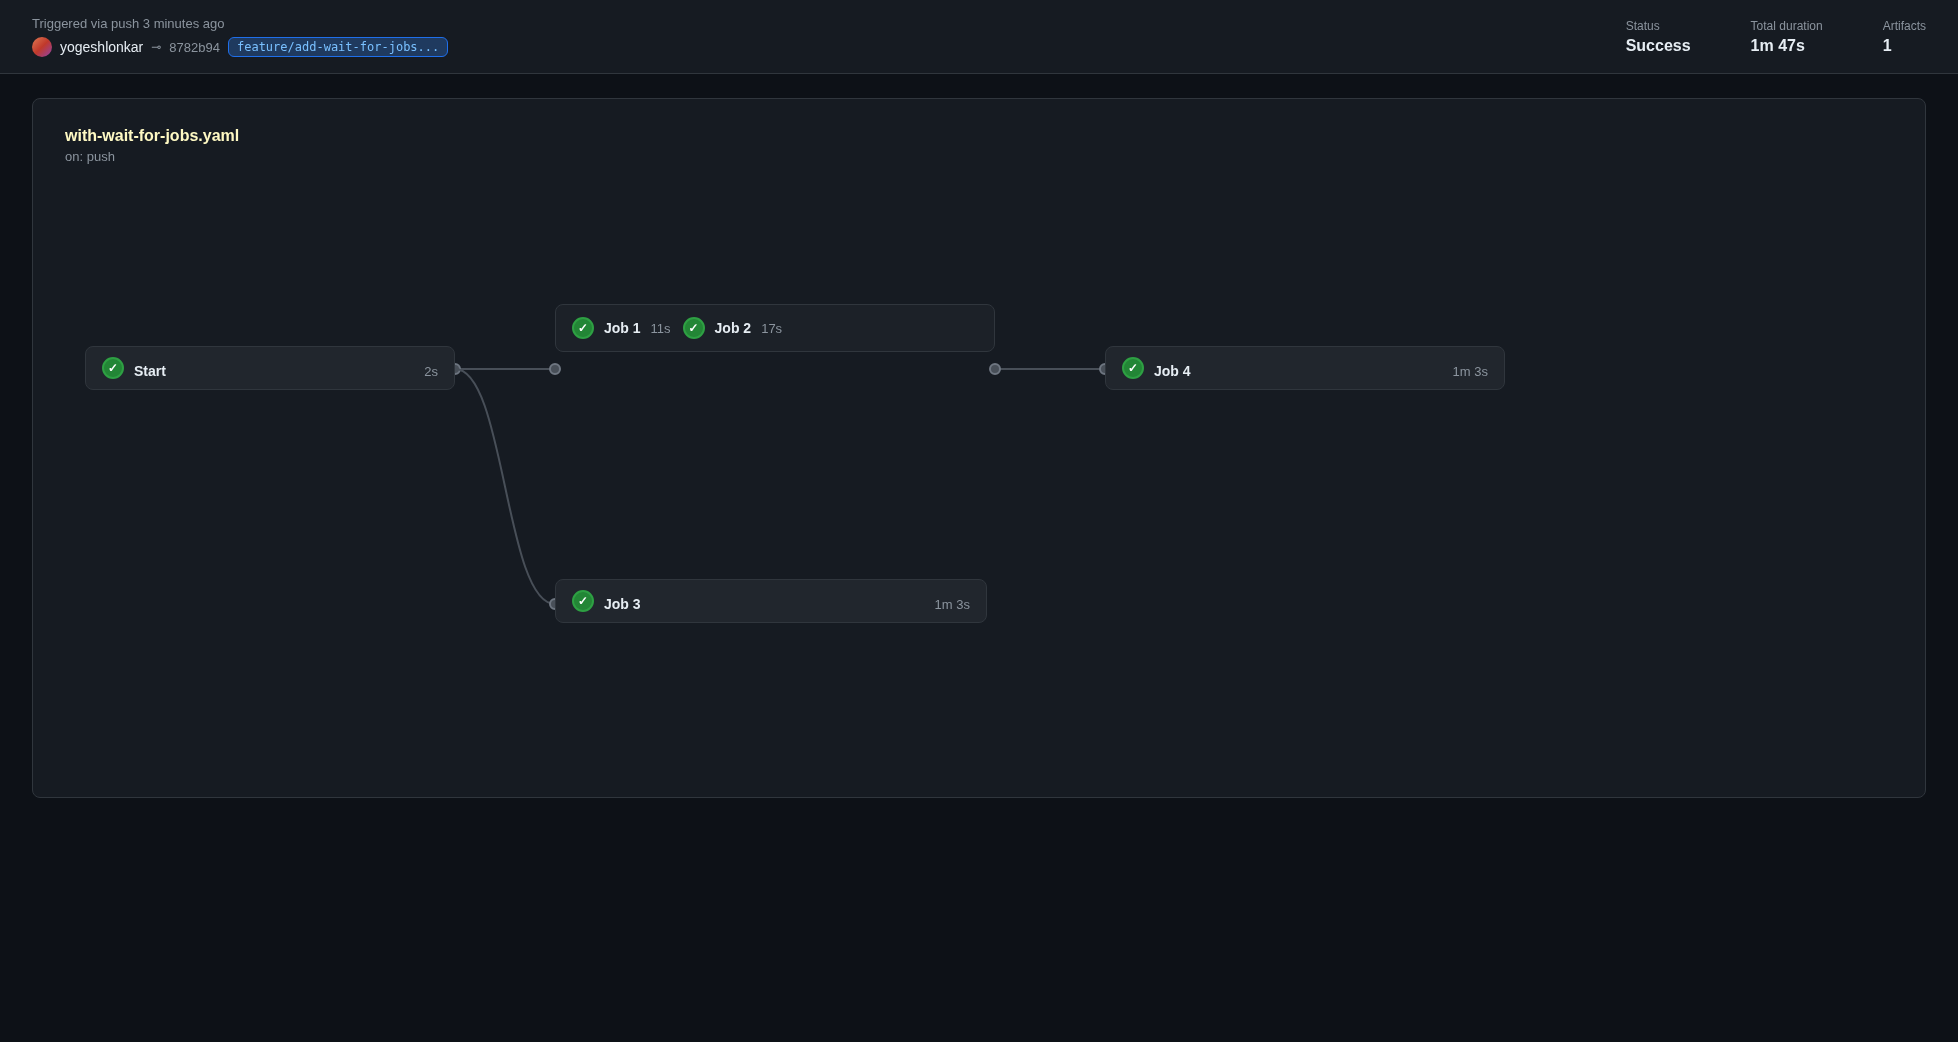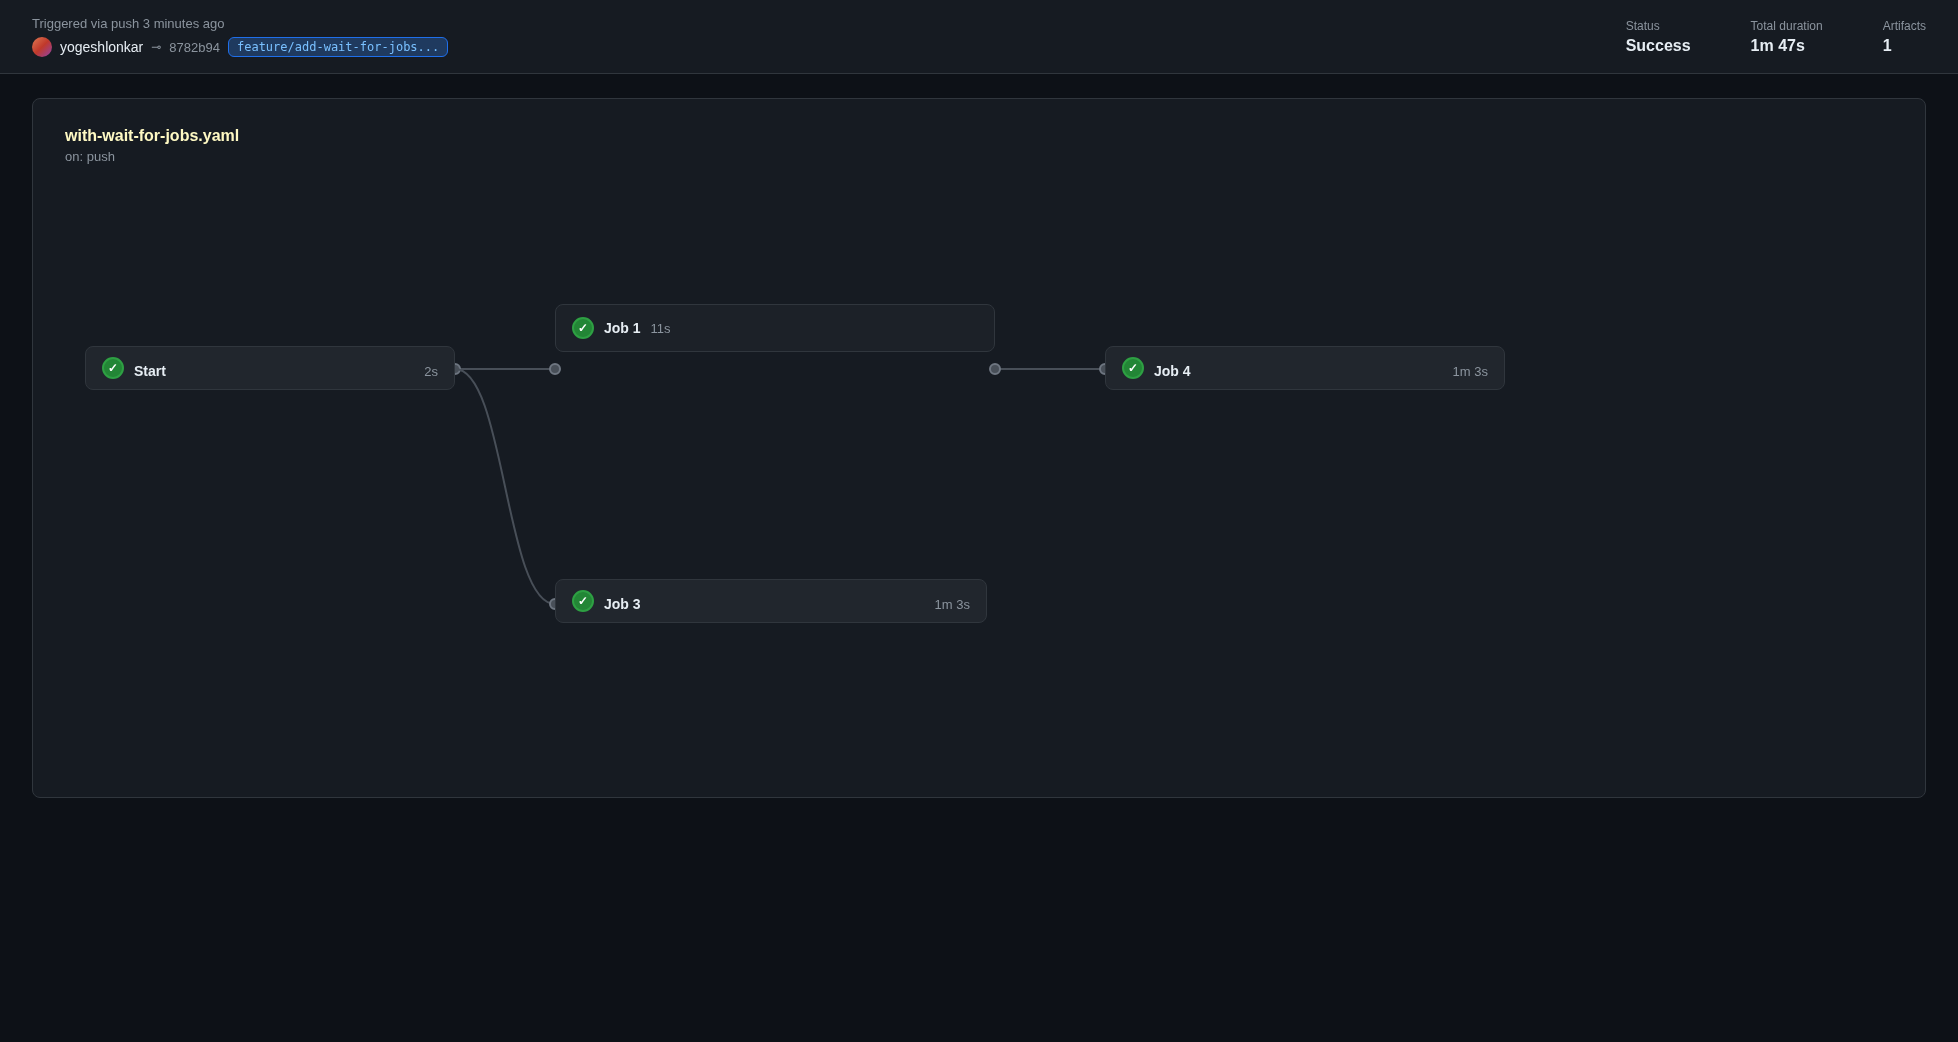--- a/index.html
+++ b/index.html
@@ -255,20 +255,25 @@
         <span class="job-name">Start</span>
         <span class="job-duration">2s</span>
       </div>
 
       <div class="job-group" style="left: 490px; top: 100px; width: 440px;">
         <div class="job-row">
           <div class="success-icon"></div>
           <span class="job-name">Job 1</span>
           <span class="job-duration">11s</span>
         </div>
+        <div class="job-row">
+          <div class="success-icon"></div>
+          <span class="job-name">Job 2</span>
+          <span class="job-duration">17s</span>
+        </div>
       </div>
 
       <div class="job-node" style="left: 490px; top: 375px; width: 432px;">
         <div class="success-icon"></div>
         <span class="job-name">Job 3</span>
         <span class="job-duration">1m 3s</span>
       </div>
 
       <div class="job-node" style="left: 1040px; top: 142px; width: 400px;">
         <div class="success-icon"></div>

